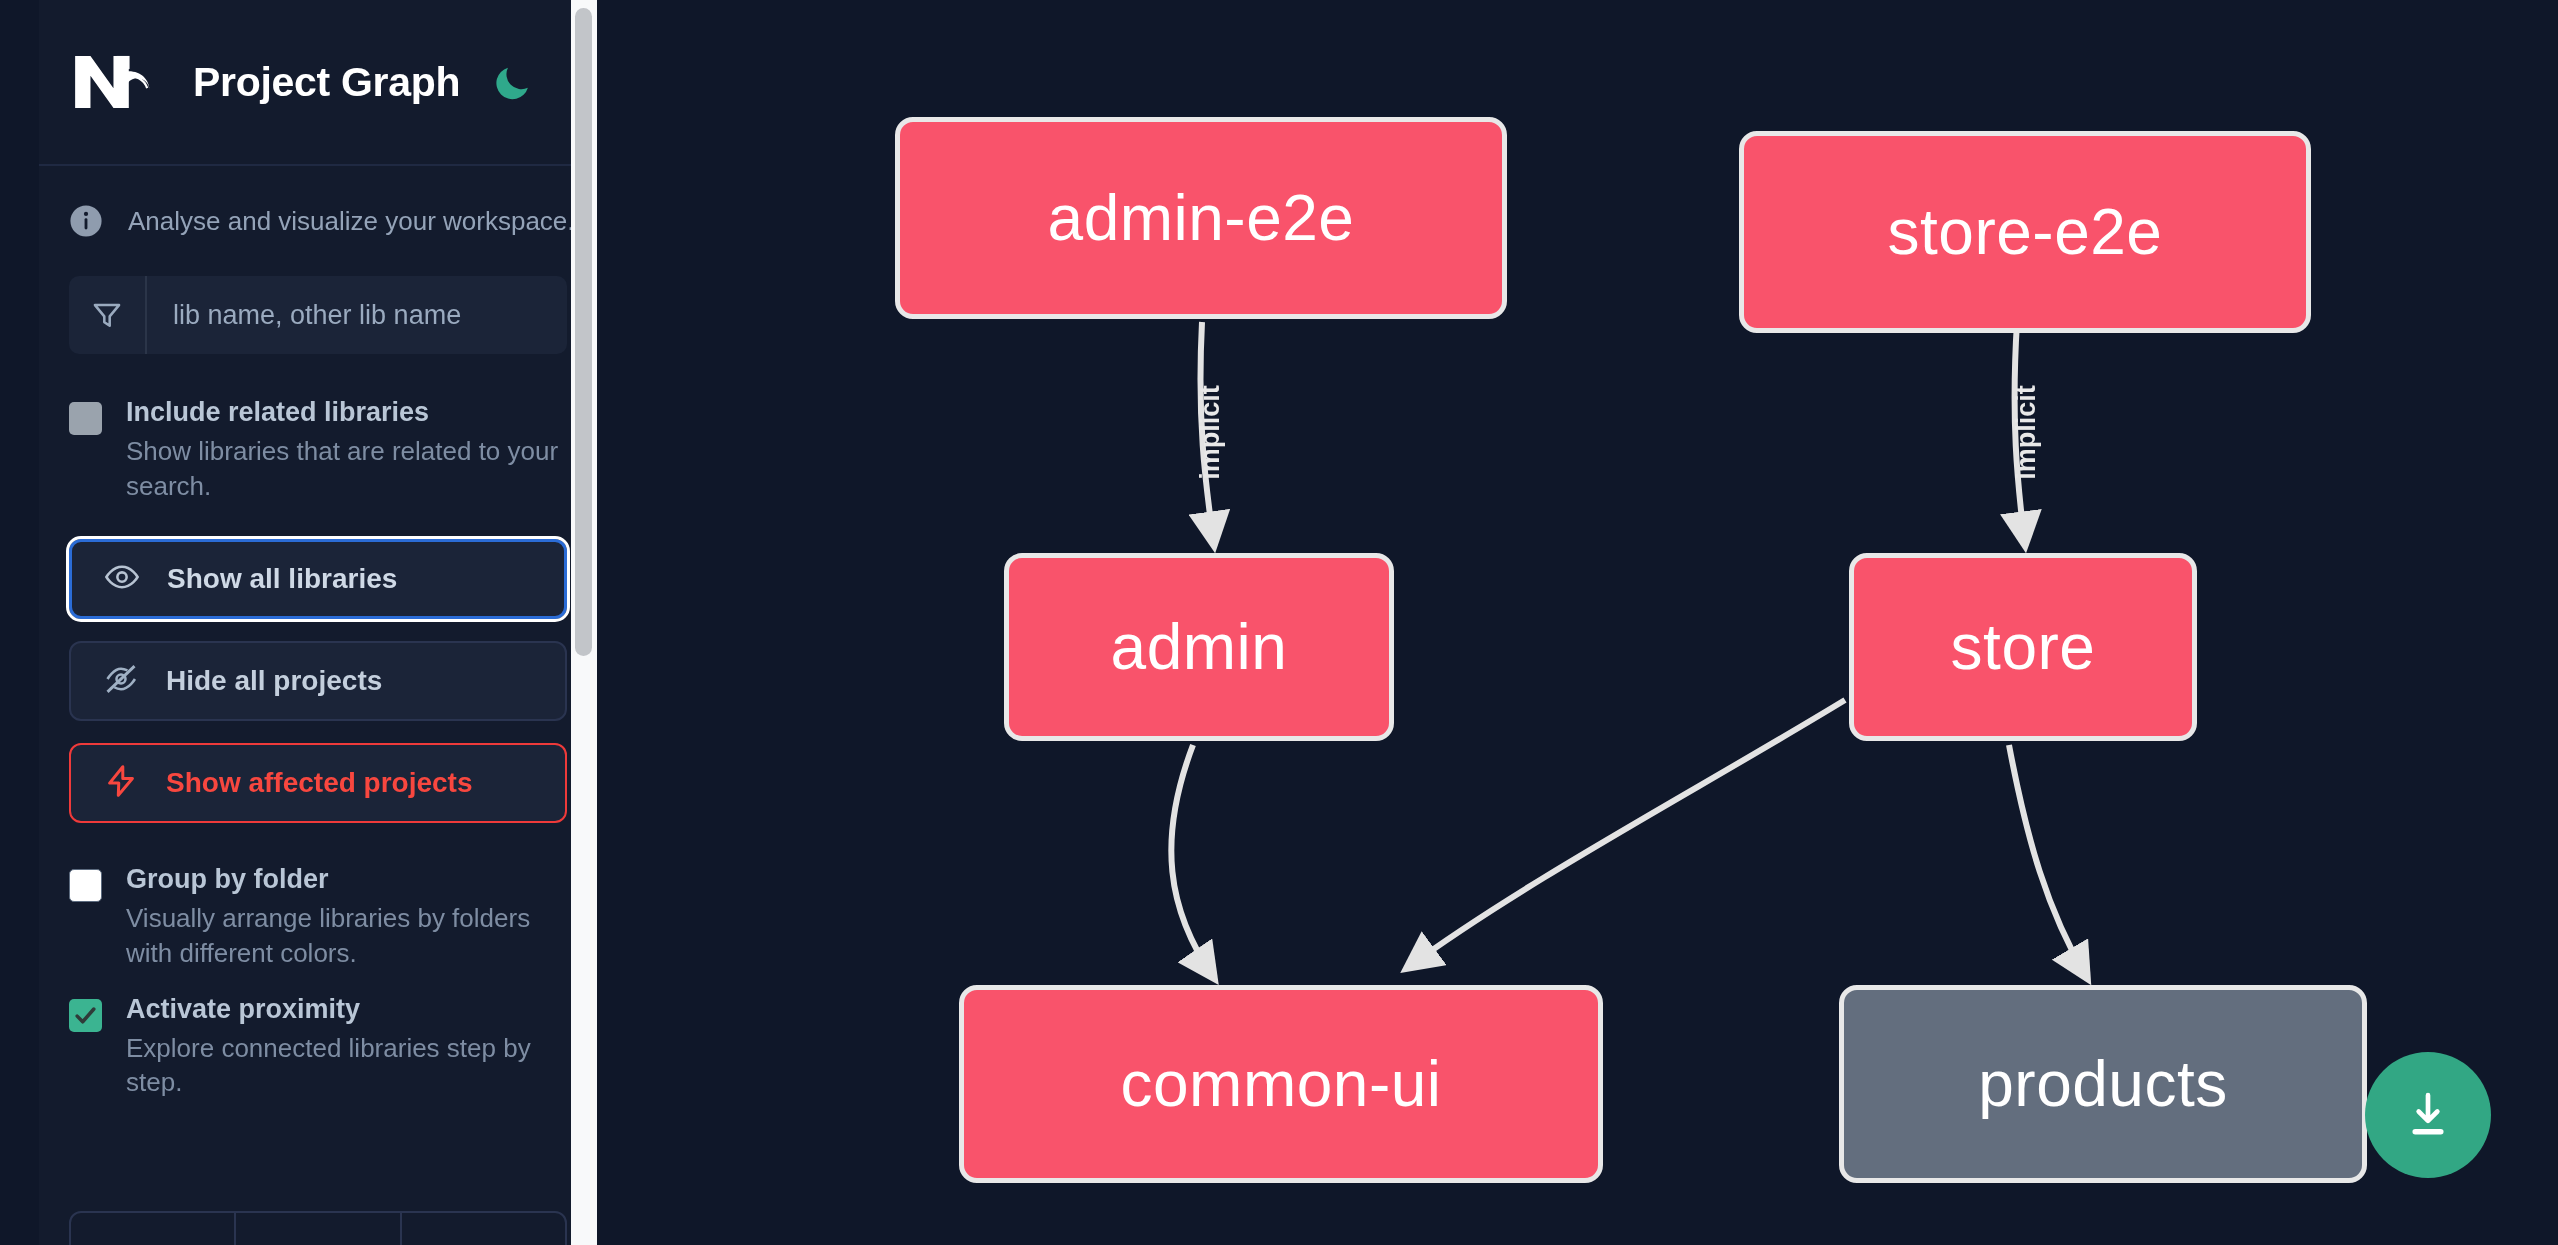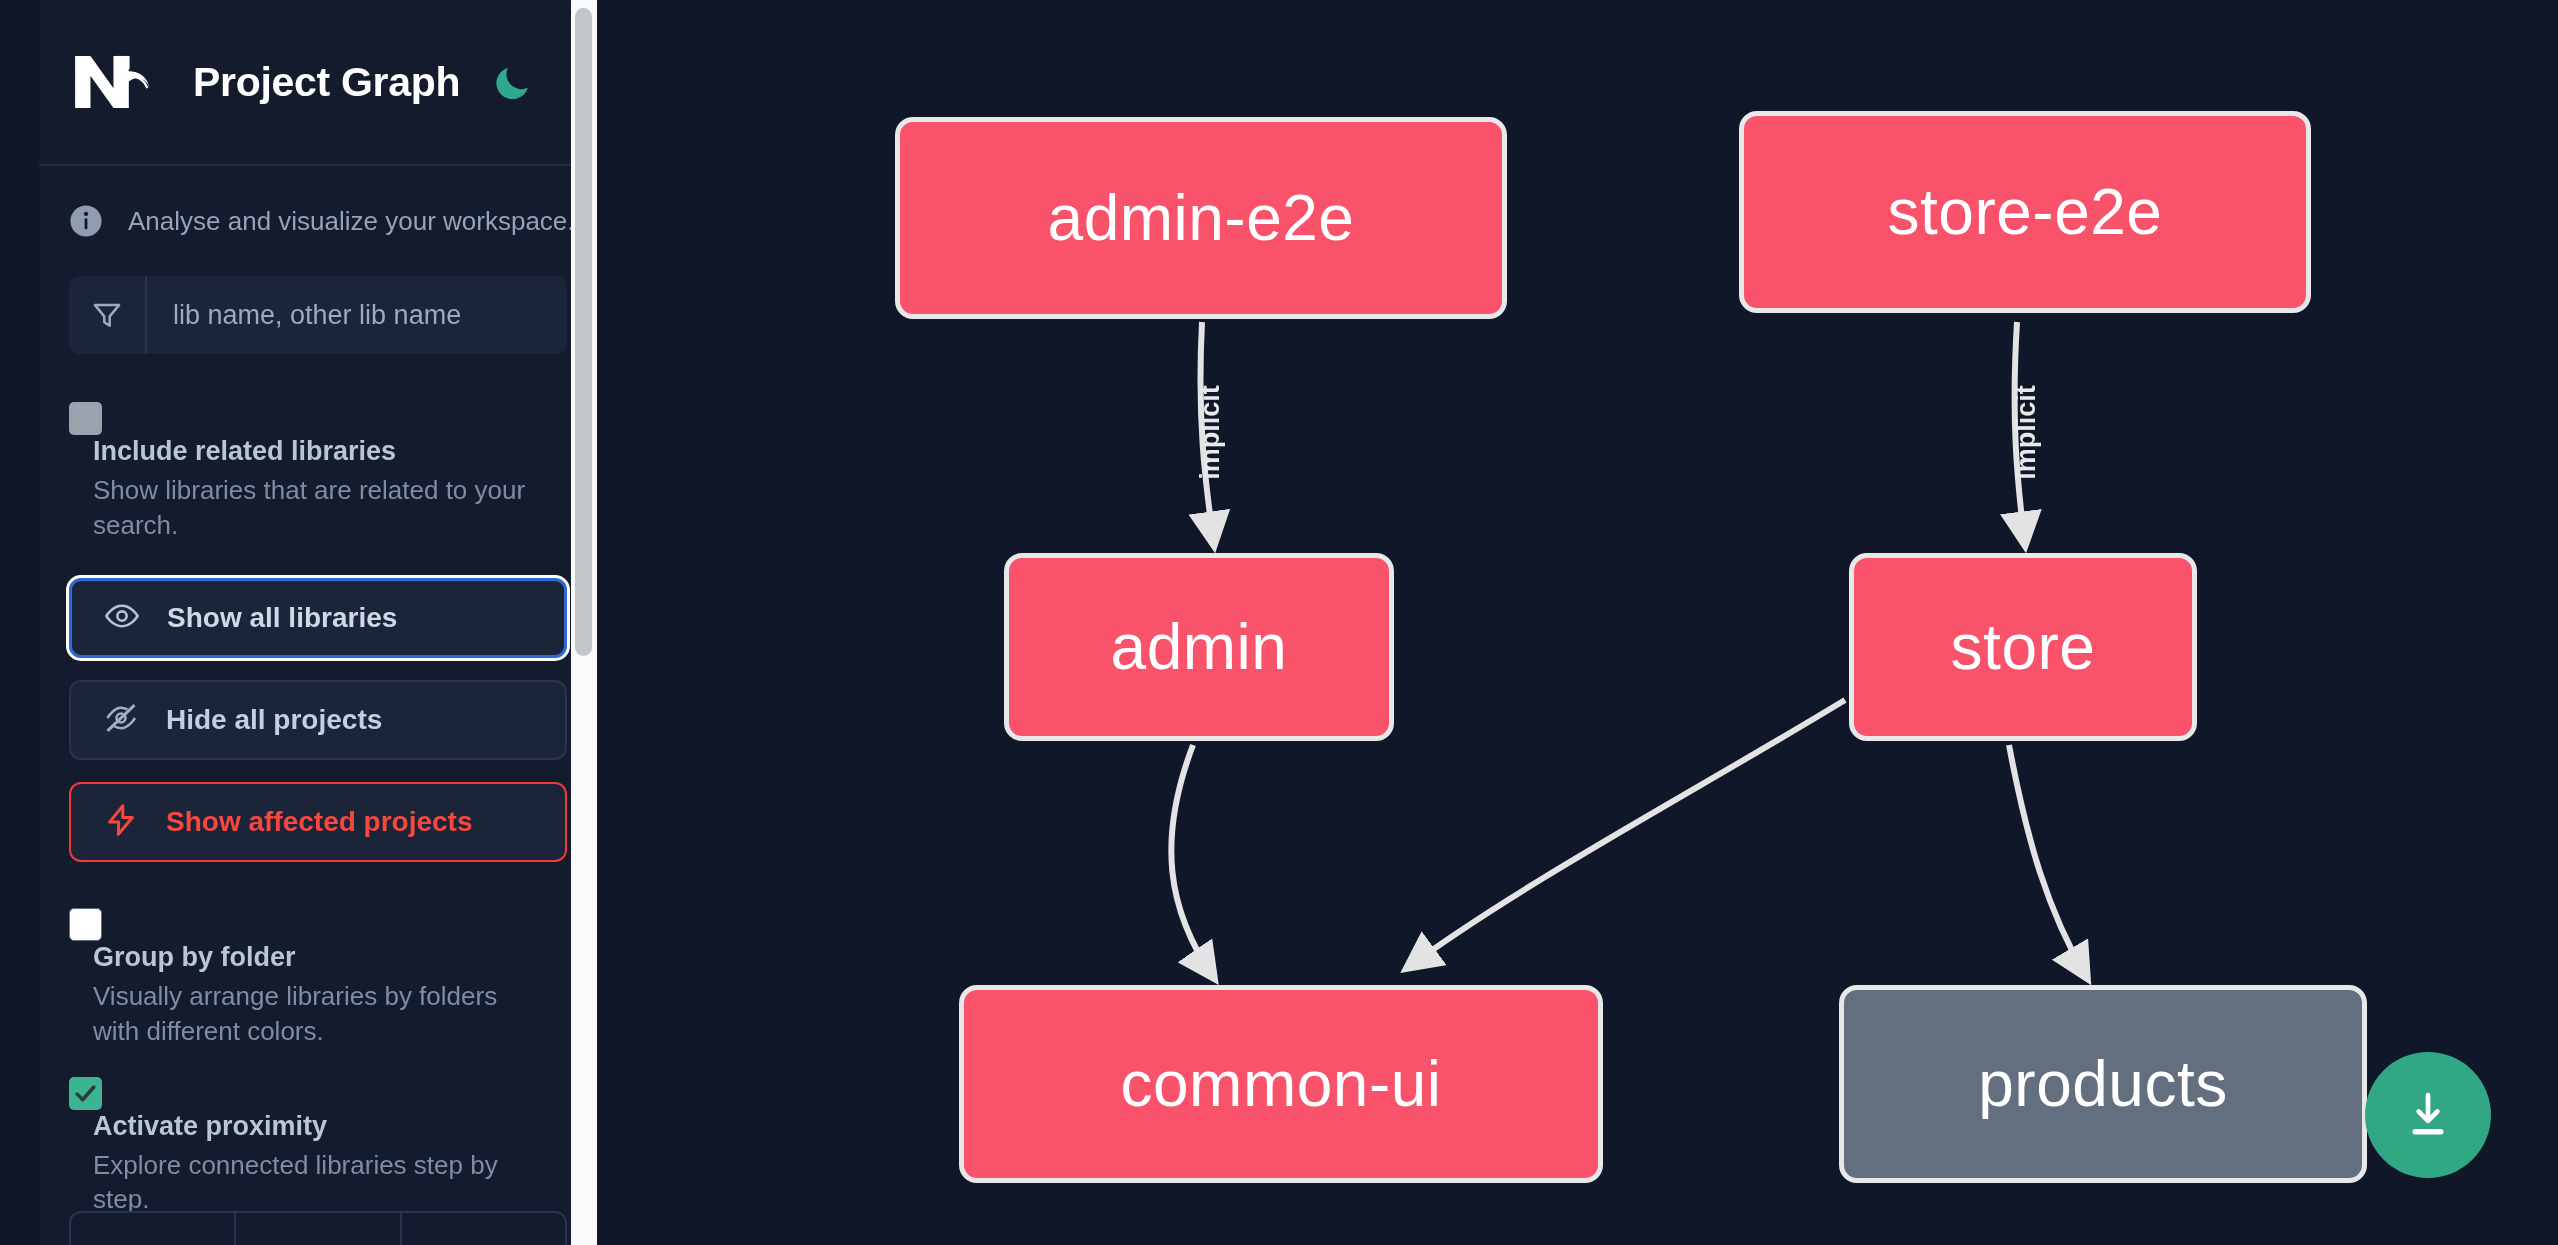--- a/index.html
+++ b/index.html
@@ -94,21 +94,20 @@
     font-size: 27px;
     font-family: "Liberation Sans", sans-serif;
     padding-left: 26px;
   }
   .search-input::placeholder { color: #9aaabf; }
 
   
   .check-row {
     display: flex;
     padding: 18px 0 4px 0;
-    flex-direction: column;
   }
   .cb {
     width: 33px; height: 33px;
     flex: 0 0 33px;
     border-radius: 5px;
     margin-top: 6px;
     position: relative;
   }
   .cb-grey { background: #9aa3ad; }
   .cb-white { background: #ffffff; border: 1px solid #5c6b7f; }
@@ -371,21 +370,21 @@
         <path d="M596 745 C 560 840, 570 910, 617 978"></path>
         <path d="M1248 700 C 1100 790, 930 880, 810 968"></path>
         <path d="M1412 745 C 1430 840, 1450 910, 1490 978"></path>
       </g>
     </svg>
 
     <div class="node" style="left:298px; top:117px; width:612px; height:202px; background:#f9536b;">
       <span class="node-label">admin-e2e</span>
     </div>
 
-    <div class="node" style="left:1142px; top:111px; width:572px; height:202px; background:#f9536b;">
+    <div class="node" style="left:1142px; top:131px; width:572px; height:202px; background:#f9536b;">
       <span class="node-label">store-e2e</span>
     </div>
 
     <div class="node" style="left:407px; top:553px; width:390px; height:188px; background:#f9536b;">
       <span class="node-label">admin</span>
     </div>
 
     <div class="node" style="left:1252px; top:553px; width:348px; height:188px; background:#f9536b;">
       <span class="node-label">store</span>
     </div>

